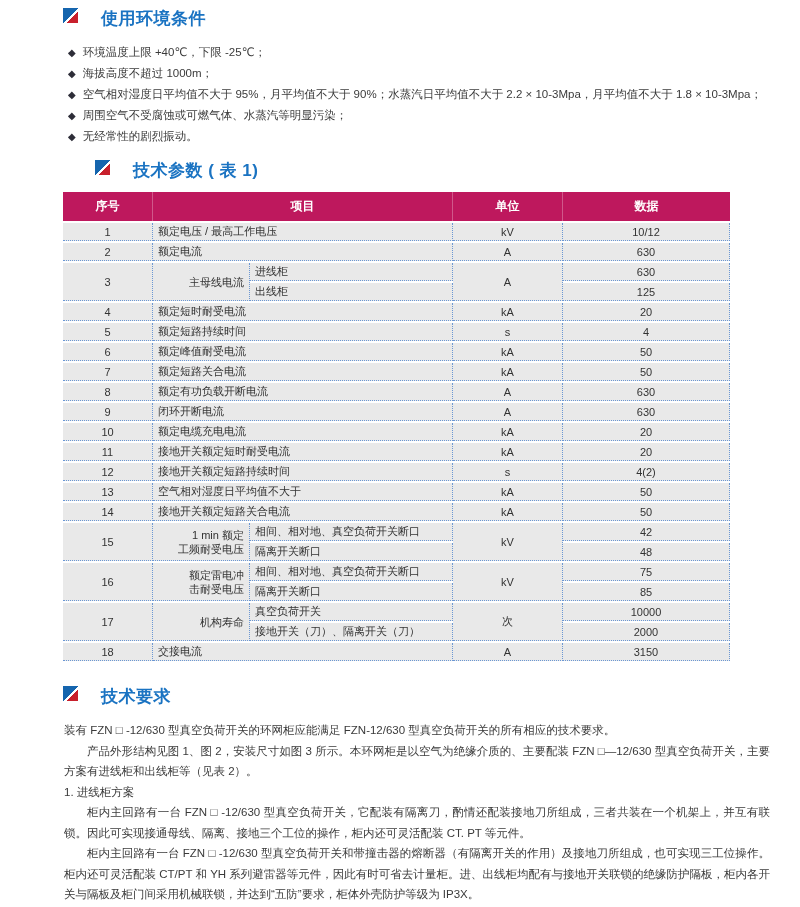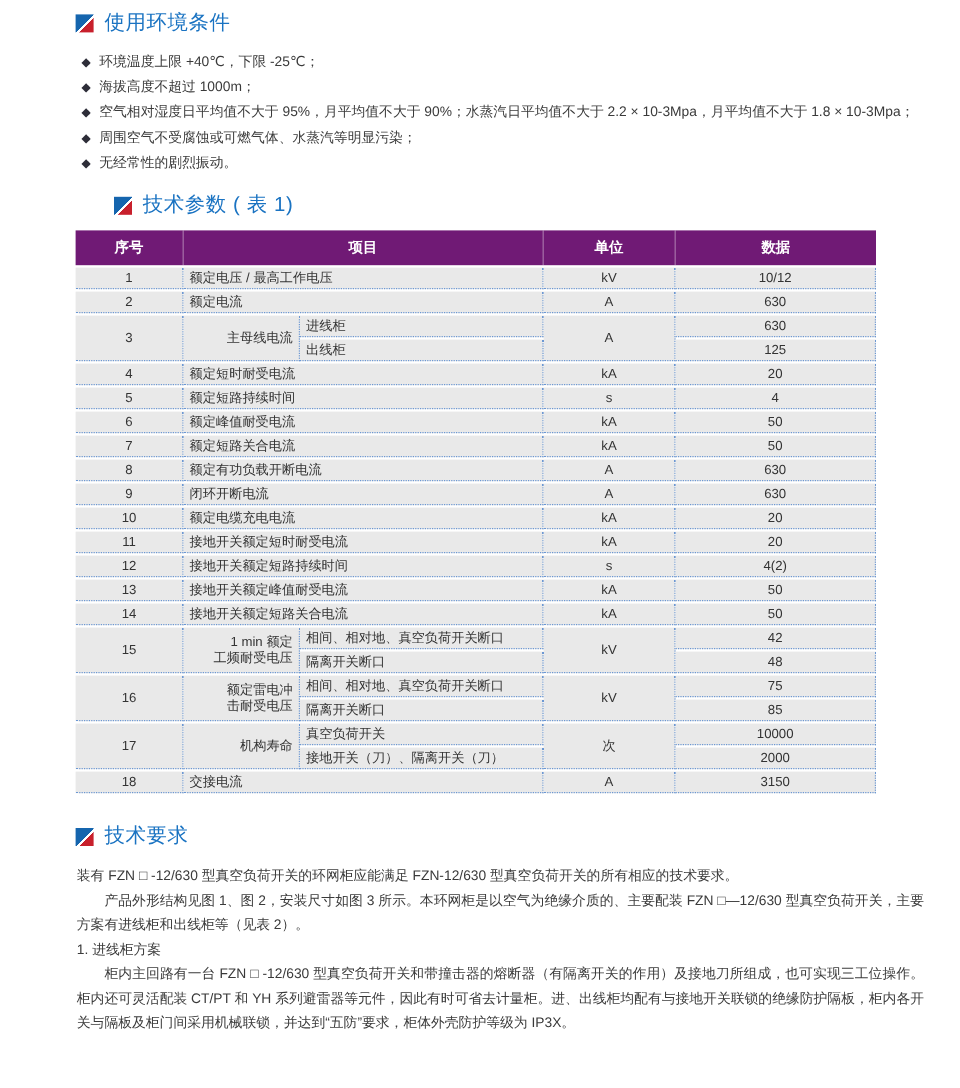--- a/index.html
+++ b/index.html
@@ -10,25 +10,24 @@
     overflow: hidden;
     font-family: "Liberation Sans", "DejaVu Sans", sans-serif;
     color: #3c3c3c;
     -webkit-font-smoothing: antialiased;
   }
   .content { padding: 8px 30px 0 63px; }
 
   
   .sec-title {
     display: flex;
-    align-items: center;
-    gap: 9px;
+    gap: 23px;
     margin: 0;
     font-size: 17px;
-    font-weight: normal;
+    font-weight: bold;
     color: #1a73c2;
     letter-spacing: 0.5px;
     line-height: 22px;
   }
   .marker {
     width: 15px;
     height: 15px;
     flex: 0 0 15px;
     background: linear-gradient(135deg, #1565ae 0%, #1565ae 52%, #ffffff 52%, #ffffff 61%, #c8202c 61%, #c8202c 100%);
   }
@@ -50,21 +49,21 @@
   
   .tbl-wrap { margin-top: 8px; }
   table.params {
     width: 667px;
     table-layout: fixed;
     border-collapse: separate;
     border-spacing: 0 2px;
     font-size: 11px;
   }
   table.params th {
-    background: #701a75;
+    background: #be185d;
     color: #ffffff;
     font-weight: bold;
     font-size: 12px;
     height: 29px;
     padding: 0 4px;
     border-right: 1px solid rgba(255,255,255,0.28);
   }
   table.params th:last-child { border-right: none; }
   table.params td {
     background: #e9e9e9;
@@ -220,21 +219,21 @@
             <td class="c vr">20</td>
           </tr>
           <tr>
             <td class="c vr">12</td>
             <td class="l vr" colspan="2">接地开关额定短路持续时间</td>
             <td class="c vr">s</td>
             <td class="c vr">4(2)</td>
           </tr>
           <tr>
             <td class="c vr">13</td>
-            <td class="l vr" colspan="2">接地开关额定峰值耐受电流</td>
+            <td class="l vr" colspan="2">空气相对湿度日平均值不大于</td>
             <td class="c vr">kA</td>
             <td class="c vr">50</td>
           </tr>
           <tr>
             <td class="c vr">14</td>
             <td class="l vr" colspan="2">接地开关额定短路关合电流</td>
             <td class="c vr">kA</td>
             <td class="c vr">50</td>
           </tr>
           <tr>
@@ -284,16 +283,17 @@
 
   <h2 class="sec-title sec-req">
     <span class="marker"></span>
     <span>技术要求</span>
   </h2>
 
   <div class="req-body">
       <div class="blk">装有 FZN □ -12/630 型真空负荷开关的环网柜应能满足 FZN-12/630 型真空负荷开关的所有相应的技术要求。</div>
       <div class="blk ind">产品外形结构见图 1、图 2，安装尺寸如图 3 所示。本环网柜是以空气为绝缘介质的、主要配装 FZN □—12/630 型真空负荷开关，主要方案有进线柜和出线柜等（见表 2）。</div>
       <div class="blk li">1.  进线柜方案</div>
+      <div class="blk ind">柜内主回路有一台 FZN □ -12/630 型真空负荷开关，它配装有隔离刀，酌情还配装接地刀所组成，三者共装在一个机架上，并互有联锁。因此可实现接通母线、隔离、接地三个工位的操作，柜内还可灵活配装 CT. PT 等元件。</div>
       <div class="blk ind">柜内主回路有一台 FZN □ -12/630 型真空负荷开关和带撞击器的熔断器（有隔离开关的作用）及接地刀所组成，也可实现三工位操作。柜内还可灵活配装 CT/PT 和 YH 系列避雷器等元件，因此有时可省去计量柜。进、出线柜均配有与接地开关联锁的绝缘防护隔板，柜内各开关与隔板及柜门间采用机械联锁，并达到“五防”要求，柜体外壳防护等级为 IP3X。</div>
     </div>
 
 </div>
 
 </body></html>

